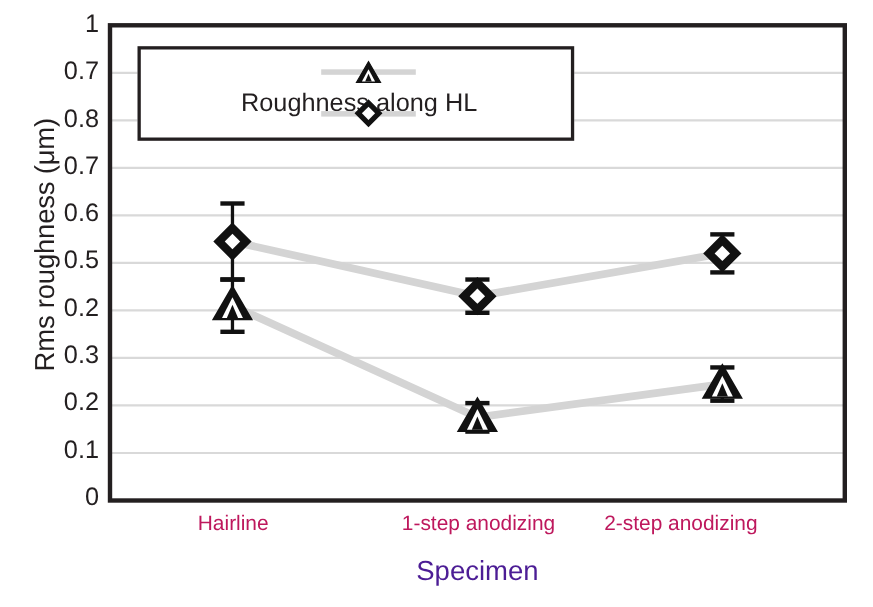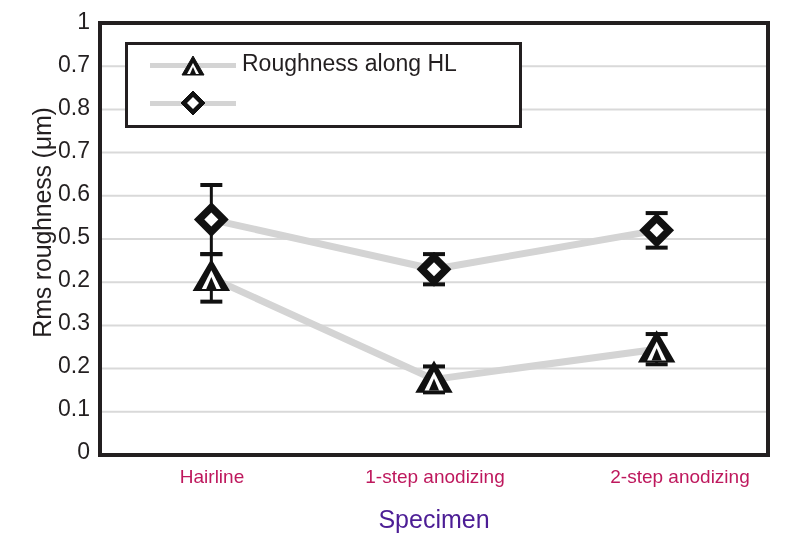--- a/index.html
+++ b/index.html
@@ -77,21 +77,22 @@
     border: 3px solid #231f20;
     background: #ffffff;
     box-sizing: border-box;
   }
   .legend-row {
     position: absolute;
     left: 0;
     width: 100%;
     height: 38px;
     display: flex;
-    align-items: flex-start;
+    align-items: center;
+    flex-direction: column;
   }
   .legend-row.r0 { top: 5px; }
   .legend-row.r1 { top: 43px; }
   .legend-swatch {
     position: relative;
     width: 86px;
     height: 30px;
     margin-left: 22px;
     flex: 0 0 auto;
   }
@@ -187,21 +188,21 @@
         <line x1="656.6666666666667" y1="213.07999999999998" x2="656.6666666666667" y2="247.64" stroke="#111111" stroke-width="3"></line>
         <line x1="645.6666666666667" y1="213.07999999999998" x2="667.6666666666667" y2="213.07999999999998" stroke="#111111" stroke-width="4"></line>
         <line x1="645.6666666666667" y1="247.64" x2="667.6666666666667" y2="247.64" stroke="#111111" stroke-width="4"></line>
         <polygon points="656.6666666666667,214.35999999999999 672.6666666666667,230.35999999999999 656.6666666666667,246.35999999999999 640.6666666666667,230.35999999999999" fill="#111111" stroke="#111111" stroke-width="2"></polygon>
         <polygon points="656.6666666666667,223.35999999999999 663.6666666666667,230.35999999999999 656.6666666666667,237.35999999999999 649.6666666666667,230.35999999999999" fill="#ffffff"></polygon>
       </g>
     </svg>
 
   <div class="xtick" style="left:212px">Hairline</div>
   <div class="xtick" style="left:435px">1-step anodizing</div>
-  <div class="xtick" style="left:680px">2-step anodizing</div>
+  <div class="xtick" style="left:619px">2-step anodizing</div>
 
   <div class="legend-box">
     <div class="legend-row r0">
       <span class="legend-swatch">
         <span class="legend-line"></span>
         <svg width="86" height="30" style="position:absolute;left:0;top:0;">
           <polygon points="43,6 54,25 32,25" fill="#111111" stroke="#111111" stroke-width="1"></polygon>
           <polygon points="43,13 49,24 37,24" fill="#ffffff"></polygon>
           <polygon points="43,17 46,24 40,24" fill="#111111"></polygon>
         </svg>

